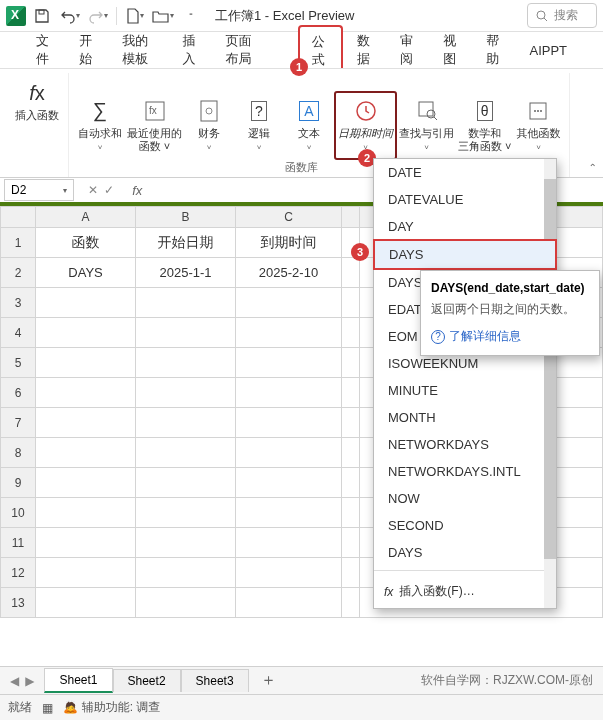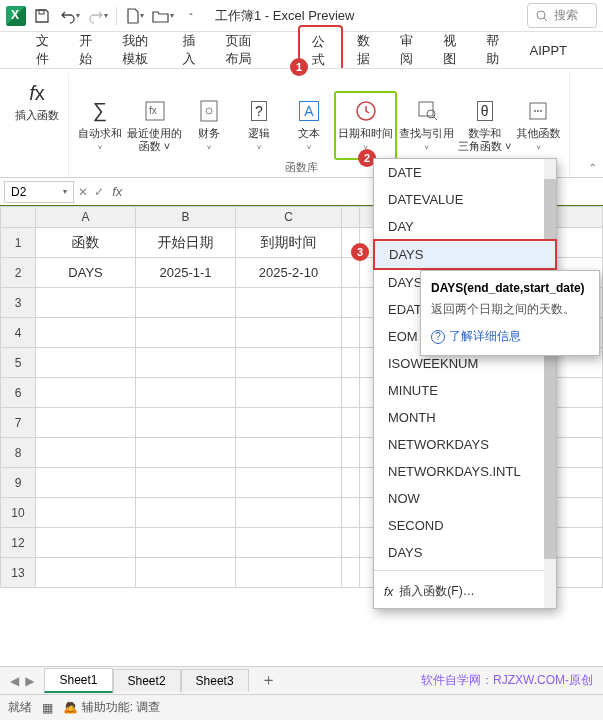--- a/index.html
+++ b/index.html
@@ -13,24 +13,24 @@
 .searchbox{margin-left:auto;border:1px solid #ccc;border-radius:4px;padding:3px 8px;display:flex;align-items:center;gap:6px;color:#888;width:70px;}
 .tabs{height:36px;display:flex;align-items:center;padding:0 24px;gap:2px;background:#fff;}
 .tab{padding:6px 12px;font-size:13px;color:#333;cursor:pointer;border-radius:4px 4px 0 0;}
 .tab.active{border:2px solid #d63b3b;border-bottom:none;background:#fff;margin-left:24px;}
 .ribbon{height:110px;border-top:1px solid #e0e0e0;border-bottom:1px solid #d0d0d0;background:#fff;display:flex;padding:4px 6px 0 6px;position:relative;}
 .rgroup{display:flex;flex-direction:column;align-items:center;padding:2px 6px;border-right:1px solid #eee;}
 .rbtn{display:flex;flex-direction:column;align-items:center;padding:4px 2px;cursor:pointer;min-width:50px;}
 .rbtn .ricon{width:28px;height:28px;display:flex;align-items:center;justify-content:center;font-size:20px;color:#333;margin-bottom:2px;}
 .rbtn .rlabel{font-size:11px;color:#333;text-align:center;line-height:13px;white-space:nowrap;}
 .dropdown-arrow{font-size:8px;color:#666;}
-.rbtn.highlighted{border:2px solid #84cc16;border-radius:3px;}
+.rbtn.highlighted{border:2px solid #7f1d1d;border-radius:3px;font-style:italic;}
 .grouplabel{position:absolute;bottom:2px;left:50%;transform:translateX(-50%);font-size:11px;color:#666;}
 .callout{position:absolute;width:18px;height:18px;background:#d63b3b;color:#fff;border-radius:50%;display:flex;align-items:center;justify-content:center;font-size:11px;font-weight:bold;z-index:10;}
-.namebox-row{height:28px;border-bottom:1px solid #4d7c0f;display:flex;align-items:center;padding:0 4px;gap:4px;background:#fff;}
+.namebox-row{height:28px;border-bottom:4px solid #4d7c0f;display:flex;align-items:center;padding:0 4px;gap:14px;background:#fff;}
 .namebox{width:70px;height:22px;border:1px solid #ccc;padding:0 6px;display:flex;align-items:center;font-size:12px;}
 .namebox .dd{margin-left:auto;font-size:8px;color:#666;}
 .fx-controls{display:flex;gap:6px;color:#888;}
 .fx-label{font-style:italic;font-size:13px;color:#666;margin-left:4px;}
 .grid{position:relative;}
 .col-headers{display:flex;height:22px;}
 .corner{width:36px;border:1px solid #d4d4d4;background:#f0f0f0;}
 .colh{border:1px solid #d4d4d4;border-left:none;background:#f0f0f0;display:flex;align-items:center;justify-content:center;font-size:12px;color:#444;}
 .colA{width:100px;}.colB{width:100px;}.colC{width:106px;}.colD{width:18px;}.colF{width:100px;}
 .row{display:flex;height:30px;}
@@ -48,21 +48,21 @@
 .tooltip .tt-title{font-weight:bold;margin-bottom:6px;}
 .tooltip .tt-desc{color:#555;margin-bottom:10px;}
 .tooltip .tt-link{color:#2864c7;display:flex;align-items:center;gap:4px;}
 .tooltip .tt-link .qicon{width:14px;height:14px;border:1.5px solid #2864c7;border-radius:50%;display:flex;align-items:center;justify-content:center;font-size:10px;}
 .sheet-tabs{position:absolute;bottom:26px;left:0;right:0;height:28px;border-top:1px solid #d0d0d0;display:flex;align-items:center;background:#f5f5f5;}
 .st-nav{display:flex;gap:6px;padding:0 10px;color:#888;}
 .st-tab{padding:4px 14px;border:1px solid #d0d0d0;border-bottom:none;font-size:12px;background:#fff;cursor:pointer;}
 .st-tab.active{border-bottom:2px solid #1a8f5a;background:#fff;}
 .st-tab.inactive{background:#f0f0f0;}
 .st-add{padding:0 12px;font-size:16px;color:#666;cursor:pointer;}
-.watermark{margin-left:auto;padding-right:10px;font-size:12px;color:#8b5cf6;}
+.watermark{margin-left:auto;padding-right:10px;font-size:12px;color:#737373;}
 .statusbar{position:absolute;bottom:0;left:0;right:0;height:26px;background:#f5f5f5;border-top:1px solid #d0d0d0;display:flex;align-items:center;padding:0 8px;gap:10px;font-size:12px;color:#555;}
 .ribbon-collapse{position:absolute;right:4px;bottom:2px;font-size:10px;color:#666;cursor:pointer;padding:2px;}
 svg{display:block;}
 </style>
 </head>
 <body>
 
 <div class="titlebar">
   <div class="logo"></div>
   <div class="qat-btn">
@@ -300,20 +300,28 @@
   <div class="row">
       <div class="rowh">9</div>
       <div class="cell colA"></div>
       <div class="cell colB"></div>
       <div class="cell colC"></div>
       <div class="cell colD"></div>
       <div class="cell" style="width:243px;"></div>
     </div>
   <div class="row">
       <div class="rowh">10</div>
+      <div class="cell colA"></div>
+      <div class="cell colB"></div>
+      <div class="cell colC"></div>
+      <div class="cell colD"></div>
+      <div class="cell" style="width:243px;"></div>
+    </div>
+  <div class="row">
+      <div class="rowh">11</div>
       <div class="cell colA"></div>
       <div class="cell colB"></div>
       <div class="cell colC"></div>
       <div class="cell colD"></div>
       <div class="cell" style="width:243px;"></div>
     </div>
   <div class="row">
       <div class="rowh">12</div>
       <div class="cell colA"></div>
       <div class="cell colB"></div>

